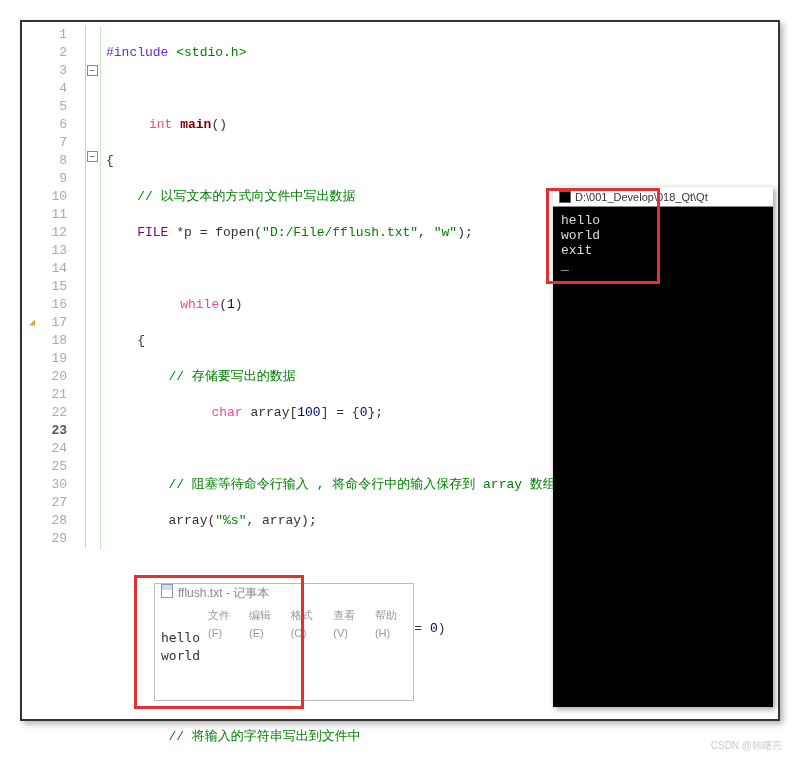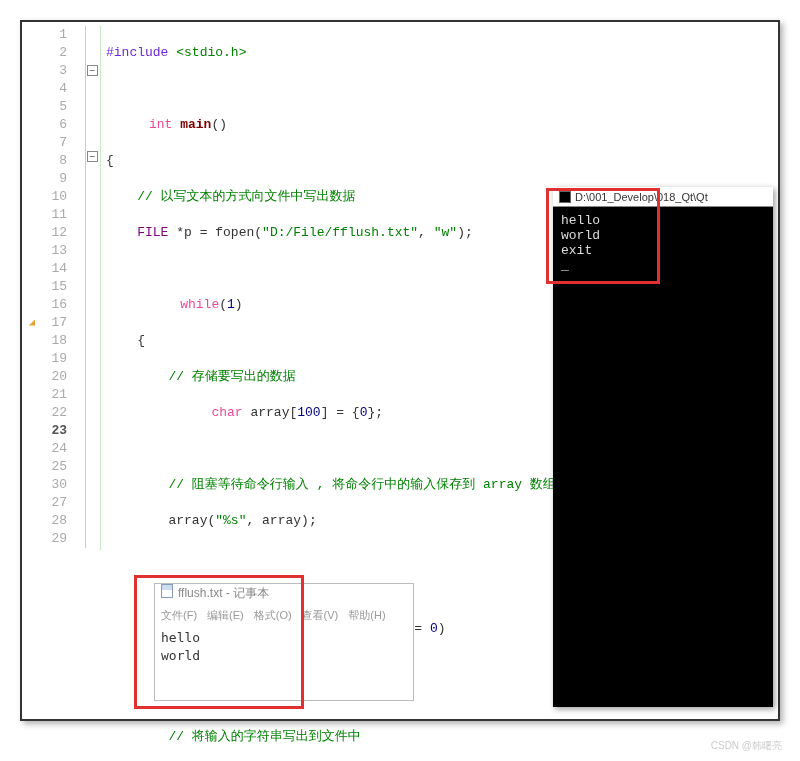--- a/index.html
+++ b/index.html
@@ -162,20 +162,21 @@
       background: linear-gradient(#cde 40%, #fff 40%);
       border: 1px solid #89b;
     }
     .notepad-menu {
       height: 20px;
       display: flex;
       gap: 10px;
       padding: 0 6px;
       color: #999;
       font-size: 11px;
+      margin-left: 47px;
     }
     .notepad-body {
       padding: 3px 6px;
       font-family: Consolas, monospace;
       font-size: 13px;
       color: #333;
       white-space: pre;
     }
     .red-box-2 {
       position: absolute;

